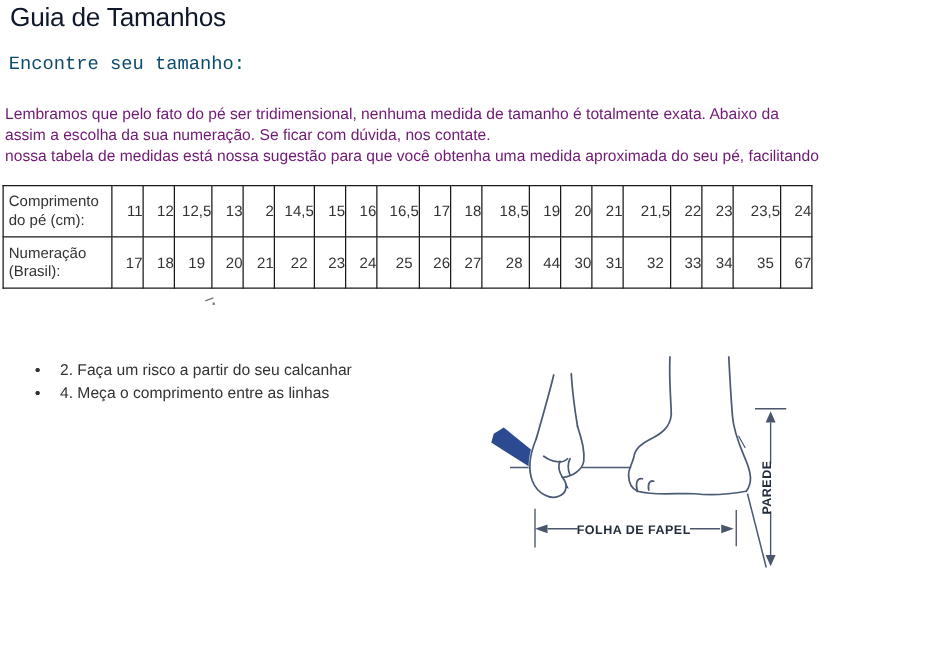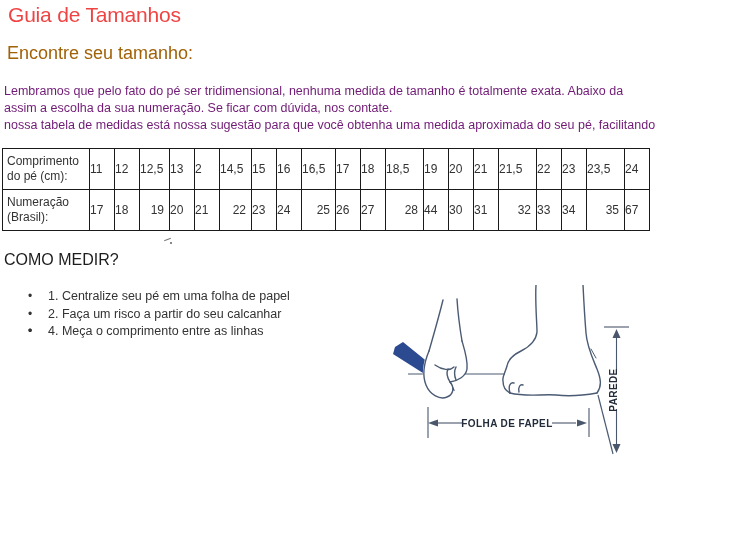--- a/index.html
+++ b/index.html
@@ -1,28 +1,28 @@
 <!DOCTYPE html>
 <html><head>
 <meta charset="utf-8">
 <style>
   html,body{margin:0;padding:0;background:#fff;}
   #page{
     position:relative;width:752px;height:535px;background:#ffffff;overflow:hidden;
     font-family:"Liberation Sans","DejaVu Sans",sans-serif;color:#2e2e2e;
   }
   .abs{position:absolute;}
-  .doc-title{left:8px;top:3px;font-size:21px;letter-spacing:-0.2px;color:#ef4444;}
-  .doc-subtitle{left:7px;top:43px;font-size:18px;color:#a16207;}
+  .doc-title{left:8px;top:3px;font-size:21px;letter-spacing:-0.2px;color:#0f172a;}
+  .doc-subtitle{left:7px;top:43px;font-size:15px;color:#0c4a6e;font-family:Liberation Mono, monospace;}
   .intro{left:4px;top:83px;font-size:12.5px;line-height:17px;color:#701a75;}
   
   .size-table{left:2px;top:148px;border-collapse:collapse;table-layout:fixed;}
   .size-table td{
     border:1px solid #1a1a1a;font-size:12px;color:#333;
-    height:36px;text-align:left;vertical-align:middle;padding:0;
+    height:36px;text-align:right;vertical-align:middle;padding:0;
     overflow:hidden;white-space:nowrap;
   }
   .size-table td.rowlabel{
     width:80px;text-align:left;white-space:normal;font-size:12px;
     line-height:15px;padding:2px 2px 2px 4px;
   }
   .size-table td.wide.num{text-align:right;padding-right:5px;}
   
   .stray{left:164px;top:239px;width:7px;height:0;border-top:1.5px solid #777;transform:rotate(-20deg);}
   .stray2{left:170px;top:242px;width:2px;height:2px;background:#888;}
@@ -116,24 +116,23 @@
           <td class="num">34</td>
           <td class="num wide">35</td>
           <td class="num">67</td>
         </tr>
     </tbody>
   </table>
 
   <div class="abs stray"></div>
   <div class="abs stray2"></div>
 
-  <div class="abs howto-title">COMO MEDIR?</div>
 
   <ul class="abs steps">
-    <li><span class="bullet">•</span><span>1. Centralize seu pé em uma folha de papel</span></li>
+    <li><span class="bullet">•</span></li>
     <li><span class="bullet">•</span><span>2. Faça um risco a partir do seu calcanhar</span></li>
     <li><span class="bullet">•</span></li>
     <li><span class="bullet">•</span><span>4. Meça o comprimento entre as linhas</span></li>
   </ul>
 
   <svg class="abs diagram" viewBox="0 0 270 220" xmlns="http://www.w3.org/2000/svg">
     <g>
       <path d="M18,89 H115" stroke="#4b5b73" stroke-width="1.2" fill="none"></path>
     </g>
     <g>

